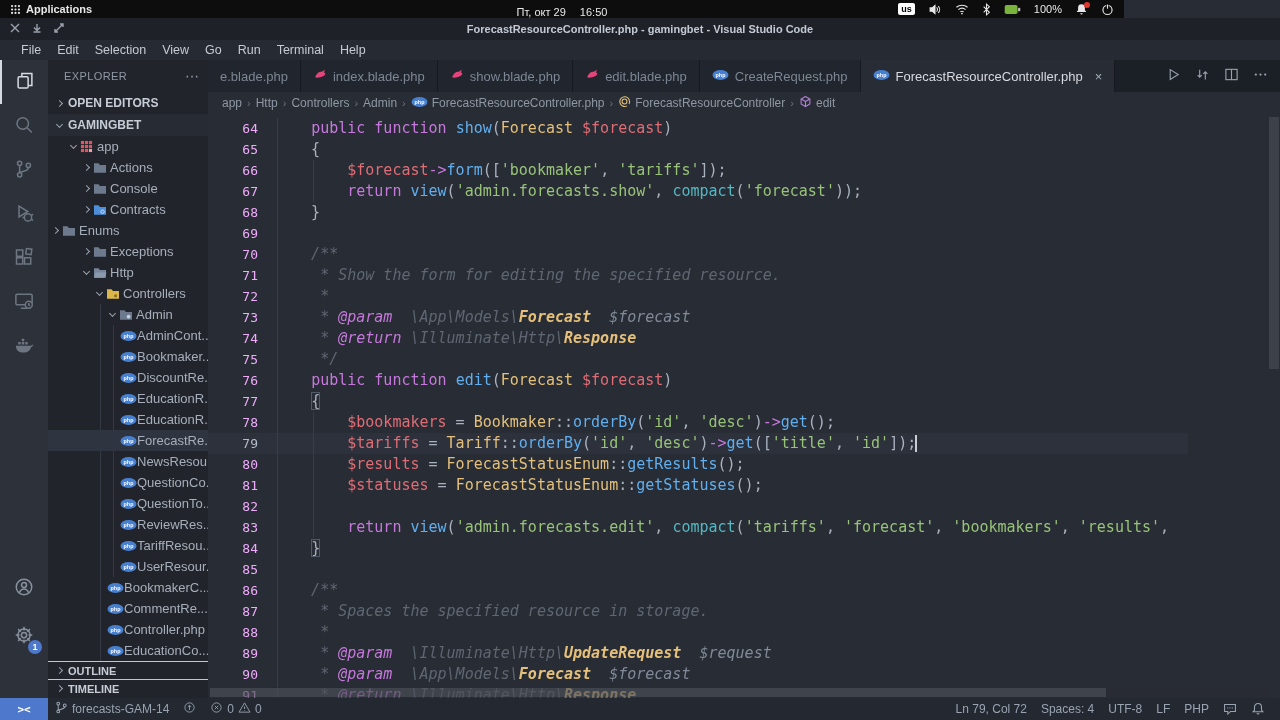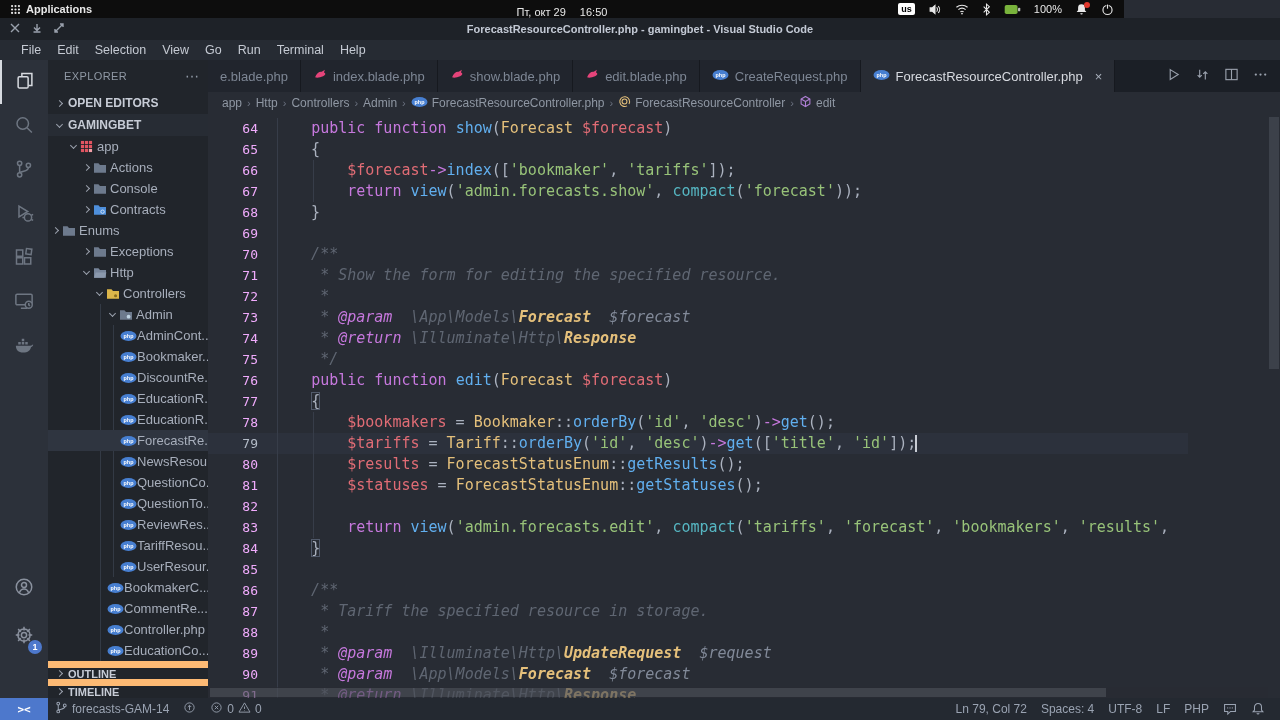--- a/index.html
+++ b/index.html
@@ -31,21 +31,21 @@
   .act.bottom1{position:absolute;bottom:88px}
   .act.bottom0{position:absolute;bottom:40px}
   .badge{position:absolute;right:6px;bottom:4px;background:#4d78cc;color:#fff;font-size:9px;
     width:14px;height:14px;border-radius:50%;display:flex;align-items:center;justify-content:center;font-weight:bold}
   
   #sidebar{position:absolute;left:48px;top:60px;width:160px;height:638px;background:#21252b;overflow:hidden}
   #sbhead{height:32px;display:flex;align-items:center;padding:0 8px 0 16px;color:#9099a5;font-size:11px;letter-spacing:.4px}
   #sbhead .more{margin-left:auto;color:#9099a5;font-size:14px;letter-spacing:1px}
   .sect{height:22px;display:flex;align-items:center;font-size:12px;font-weight:bold;color:#c7ccd6;padding-left:4px;gap:2px}
   .sect.gb{background:#272c34}
-  .sect-sm{height:18px;border-top:7px solid #fdba74;display:flex;align-items:center;font-size:11px;font-weight:bold;color:#c7ccd6;padding-left:4px;gap:2px}
+  .sect-sm{height:18px;border-top:1px solid #fdba74;display:flex;align-items:center;font-size:11px;font-weight:bold;color:#c7ccd6;padding-left:4px;gap:2px}
   #tree{position:relative}
   .trow{height:21px;display:flex;align-items:center;color:#a7aebb;font-size:13px;white-space:nowrap;position:relative}
   .trow.sel{background:#2f3540}
   .chev{width:14px;flex:0 0 14px;display:flex;align-items:center;justify-content:center}
   .chev i,.sect i,.sect-sm i{display:inline-block;width:5px;height:5px;border-right:1.4px solid #9aa1ad;border-bottom:1.4px solid #9aa1ad}
   .chev i.r,.sect i.r,.sect-sm i.r{transform:rotate(-45deg)}
   .chev i.d,.sect i.d,.sect-sm i.d{transform:rotate(45deg);margin-top:-2px}
   .ticon{width:17px;flex:0 0 17px;display:flex;align-items:center;justify-content:flex-start}
   .tlabel{overflow:hidden;text-overflow:clip}
   .tguide{position:absolute;width:1px;background:#333a45}
@@ -701,42 +701,42 @@
         <div class="ln">86</div>
         <div class="ln">87</div>
         <div class="ln">88</div>
         <div class="ln">89</div>
         <div class="ln">90</div>
         <div class="ln">91</div>
       </div>
     <div id="code">
         <div class="cl"><span class="tok-pun">    </span><span class="tok-kw">public</span><span class="tok-pun"> </span><span class="tok-kw">function</span><span class="tok-pun"> </span><span class="tok-fn">show</span><span class="tok-pun">(</span><span class="tok-cls">Forecast</span><span class="tok-pun"> </span><span class="tok-var">$forecast</span><span class="tok-pun">)</span></div>
         <div class="cl"><span class="tok-pun">    {</span></div>
-        <div class="cl"><span class="tok-pun">        </span><span class="tok-var">$forecast</span><span class="tok-op">-&gt;</span><span class="tok-fn">index</span><span class="tok-pun">([</span><span class="tok-str">'bookmaker'</span><span class="tok-pun">, </span><span class="tok-str">'tariffs'</span><span class="tok-pun">]);</span></div>
+        <div class="cl"><span class="tok-pun">        </span><span class="tok-var">$forecast</span><span class="tok-op">-&gt;</span><span class="tok-fn">form</span><span class="tok-pun">([</span><span class="tok-str">'bookmaker'</span><span class="tok-pun">, </span><span class="tok-str">'tariffs'</span><span class="tok-pun">]);</span></div>
         <div class="cl"><span class="tok-pun">        </span><span class="tok-kw">return</span><span class="tok-pun"> </span><span class="tok-fn">view</span><span class="tok-pun">(</span><span class="tok-str">'admin.forecasts.show'</span><span class="tok-pun">, </span><span class="tok-cy">compact</span><span class="tok-pun">(</span><span class="tok-str">'forecast'</span><span class="tok-pun">));</span></div>
         <div class="cl"><span class="tok-pun">    }</span></div>
         <div class="cl"></div>
         <div class="cl"><span class="tok-cmt">    /**</span></div>
         <div class="cl"><span class="tok-cmt">     * Show the form for editing the specified resource.</span></div>
         <div class="cl"><span class="tok-cmt">     *</span></div>
         <div class="cl"><span class="tok-cmt">     * </span><span class="tok-tag">@param</span><span class="tok-cmt">  </span><span class="tok-nsi">\App\Models\</span><span class="tok-cli">Forecast</span><span class="tok-cmt">  </span><span class="tok-pri">$forecast</span></div>
         <div class="cl"><span class="tok-cmt">     * </span><span class="tok-tag">@return</span><span class="tok-cmt"> </span><span class="tok-nsi">\Illuminate\Http\</span><span class="tok-cli">Response</span></div>
         <div class="cl"><span class="tok-cmt">     */</span></div>
         <div class="cl"><span class="tok-pun">    </span><span class="tok-kw">public</span><span class="tok-pun"> </span><span class="tok-kw">function</span><span class="tok-pun"> </span><span class="tok-fn">edit</span><span class="tok-pun">(</span><span class="tok-cls">Forecast</span><span class="tok-pun"> </span><span class="tok-var">$forecast</span><span class="tok-pun">)</span></div>
         <div class="cl"><span class="tok-pun">    </span><span class="tok-brk">{</span></div>
         <div class="cl"><span class="tok-pun">        </span><span class="tok-var">$bookmakers</span><span class="tok-pun"> = </span><span class="tok-cls">Bookmaker</span><span class="tok-pun">::</span><span class="tok-fn">orderBy</span><span class="tok-pun">(</span><span class="tok-str">'id'</span><span class="tok-pun">, </span><span class="tok-str">'desc'</span><span class="tok-pun">)</span><span class="tok-op">-&gt;</span><span class="tok-fn">get</span><span class="tok-pun">();</span></div>
         <div class="cl"><span class="tok-pun">        </span><span class="tok-var">$tariffs</span><span class="tok-pun"> = </span><span class="tok-cls">Tariff</span><span class="tok-pun">::</span><span class="tok-fn">orderBy</span><span class="tok-pun">(</span><span class="tok-str">'id'</span><span class="tok-pun">, </span><span class="tok-str">'desc'</span><span class="tok-pun">)</span><span class="tok-op">-&gt;</span><span class="tok-fn">get</span><span class="tok-pun">([</span><span class="tok-str">'title'</span><span class="tok-pun">, </span><span class="tok-str">'id'</span><span class="tok-pun">]);</span><span class="caret"></span></div>
         <div class="cl"><span class="tok-pun">        </span><span class="tok-var">$results</span><span class="tok-pun"> = </span><span class="tok-cls">ForecastStatusEnum</span><span class="tok-pun">::</span><span class="tok-fn">getResults</span><span class="tok-pun">();</span></div>
         <div class="cl"><span class="tok-pun">        </span><span class="tok-var">$statuses</span><span class="tok-pun"> = </span><span class="tok-cls">ForecastStatusEnum</span><span class="tok-pun">::</span><span class="tok-fn">getStatuses</span><span class="tok-pun">();</span></div>
         <div class="cl"></div>
         <div class="cl"><span class="tok-pun">        </span><span class="tok-kw">return</span><span class="tok-pun"> </span><span class="tok-fn">view</span><span class="tok-pun">(</span><span class="tok-str">'admin.forecasts.edit'</span><span class="tok-pun">, </span><span class="tok-cy">compact</span><span class="tok-pun">(</span><span class="tok-str">'tariffs'</span><span class="tok-pun">, </span><span class="tok-str">'forecast'</span><span class="tok-pun">, </span><span class="tok-str">'bookmakers'</span><span class="tok-pun">, </span><span class="tok-str">'results'</span><span class="tok-pun">,</span></div>
         <div class="cl"><span class="tok-pun">    </span><span class="tok-brk">}</span></div>
         <div class="cl"></div>
         <div class="cl"><span class="tok-cmt">    /**</span></div>
-        <div class="cl"><span class="tok-cmt">     * Tariff the specified resource in storage.</span></div>
+        <div class="cl"><span class="tok-cmt">     * Spaces the specified resource in storage.</span></div>
         <div class="cl"><span class="tok-cmt">     *</span></div>
         <div class="cl"><span class="tok-cmt">     * </span><span class="tok-tag">@param</span><span class="tok-cmt">  </span><span class="tok-nsi">\Illuminate\Http\</span><span class="tok-cli">UpdateRequest</span><span class="tok-cmt">  </span><span class="tok-pri">$request</span></div>
         <div class="cl"><span class="tok-cmt">     * </span><span class="tok-tag">@param</span><span class="tok-cmt">  </span><span class="tok-nsi">\App\Models\</span><span class="tok-cli">Forecast</span><span class="tok-cmt">  </span><span class="tok-pri">$forecast</span></div>
         <div class="cl"><span class="tok-cmt">     * </span><span class="tok-tag">@return</span><span class="tok-cmt"> </span><span class="tok-nsi">\Illuminate\Http\</span><span class="tok-cli">Response</span></div>
       </div>
     <div id="minimap">
         <div class="mrow"></div>
         <div class="mrow"></div>
         <div class="mrow"></div>
         <div class="mrow"></div>

